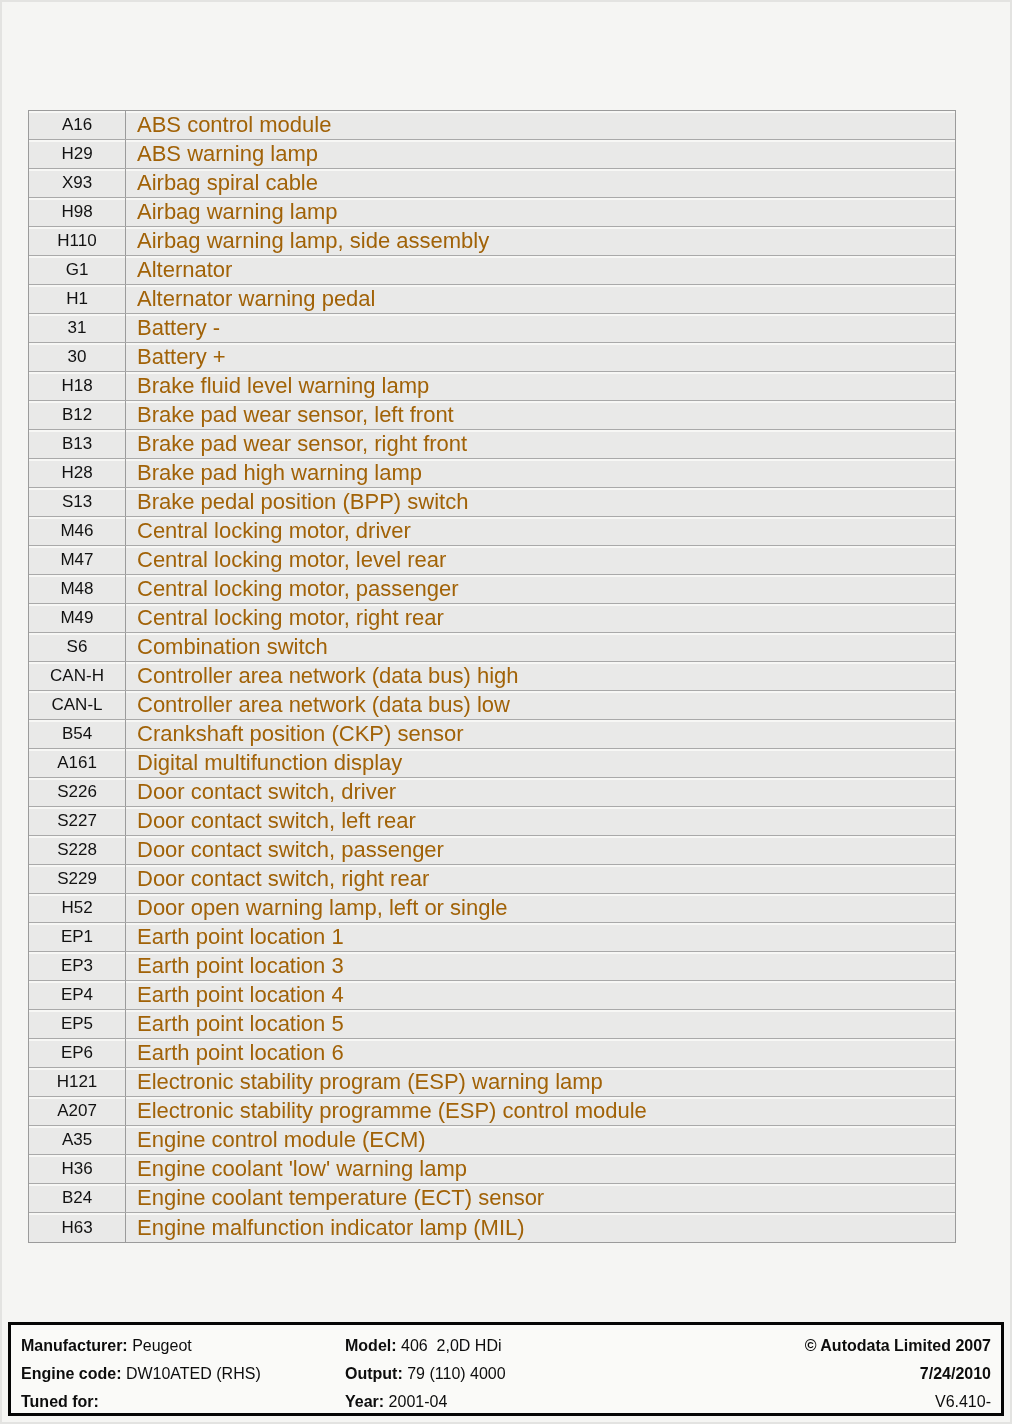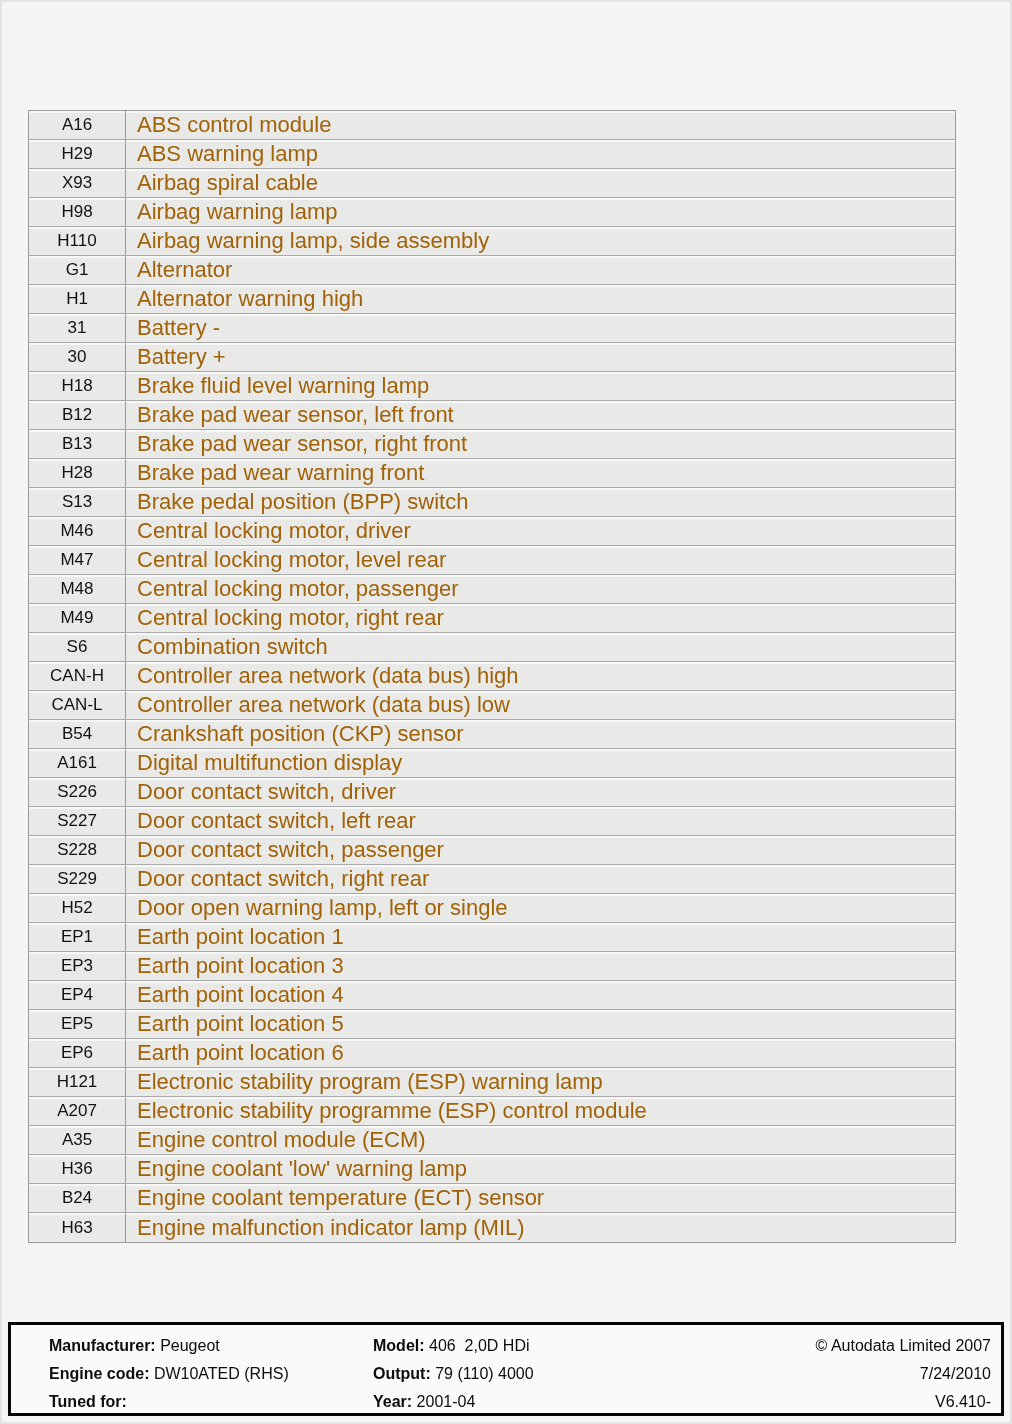--- a/index.html
+++ b/index.html
@@ -82,24 +82,24 @@
   .fcol {
     position: absolute;
     top: 7px;
     font-size: 16px;
     line-height: 28px;
     color: #0d0d0d;
   }
   .fcol.left { left: 10px; }
   .fcol.mid { left: 334px; }
   .fcol.right { right: 10px; text-align: right; }
-  .flabel { font-weight: bold; margin-left: 28px; }
+  .flabel { font-weight: bold; }
   .fval { white-space: pre; }
   .fline { white-space: pre; }
-  .fbold { font-weight: normal; }
+  .fbold { font-weight: bold; }
   .version-line {
     display: flex;
     justify-content: flex-end;
     align-items: flex-end;
     gap: 30px;
     flex-direction: column;
   }
   .autodata-logo {
     font-weight: bold;
     font-style: italic;
@@ -138,21 +138,21 @@
         <div class="trow">
           <div class="tcode">H110</div>
           <div class="tdesc">Airbag warning lamp, side assembly</div>
         </div>
         <div class="trow">
           <div class="tcode">G1</div>
           <div class="tdesc">Alternator</div>
         </div>
         <div class="trow">
           <div class="tcode">H1</div>
-          <div class="tdesc">Alternator warning high</div>
+          <div class="tdesc">Alternator warning pedal</div>
         </div>
         <div class="trow">
           <div class="tcode">31</div>
           <div class="tdesc">Battery -</div>
         </div>
         <div class="trow">
           <div class="tcode">30</div>
           <div class="tdesc">Battery +</div>
         </div>
         <div class="trow">
@@ -162,21 +162,21 @@
         <div class="trow">
           <div class="tcode">B12</div>
           <div class="tdesc">Brake pad wear sensor, left front</div>
         </div>
         <div class="trow">
           <div class="tcode">B13</div>
           <div class="tdesc">Brake pad wear sensor, right front</div>
         </div>
         <div class="trow">
           <div class="tcode">H28</div>
-          <div class="tdesc">Brake pad wear warning front</div>
+          <div class="tdesc">Brake pad high warning lamp</div>
         </div>
         <div class="trow">
           <div class="tcode">S13</div>
           <div class="tdesc">Brake pedal position (BPP) switch</div>
         </div>
         <div class="trow">
           <div class="tcode">M46</div>
           <div class="tdesc">Central locking motor, driver</div>
         </div>
         <div class="trow">

